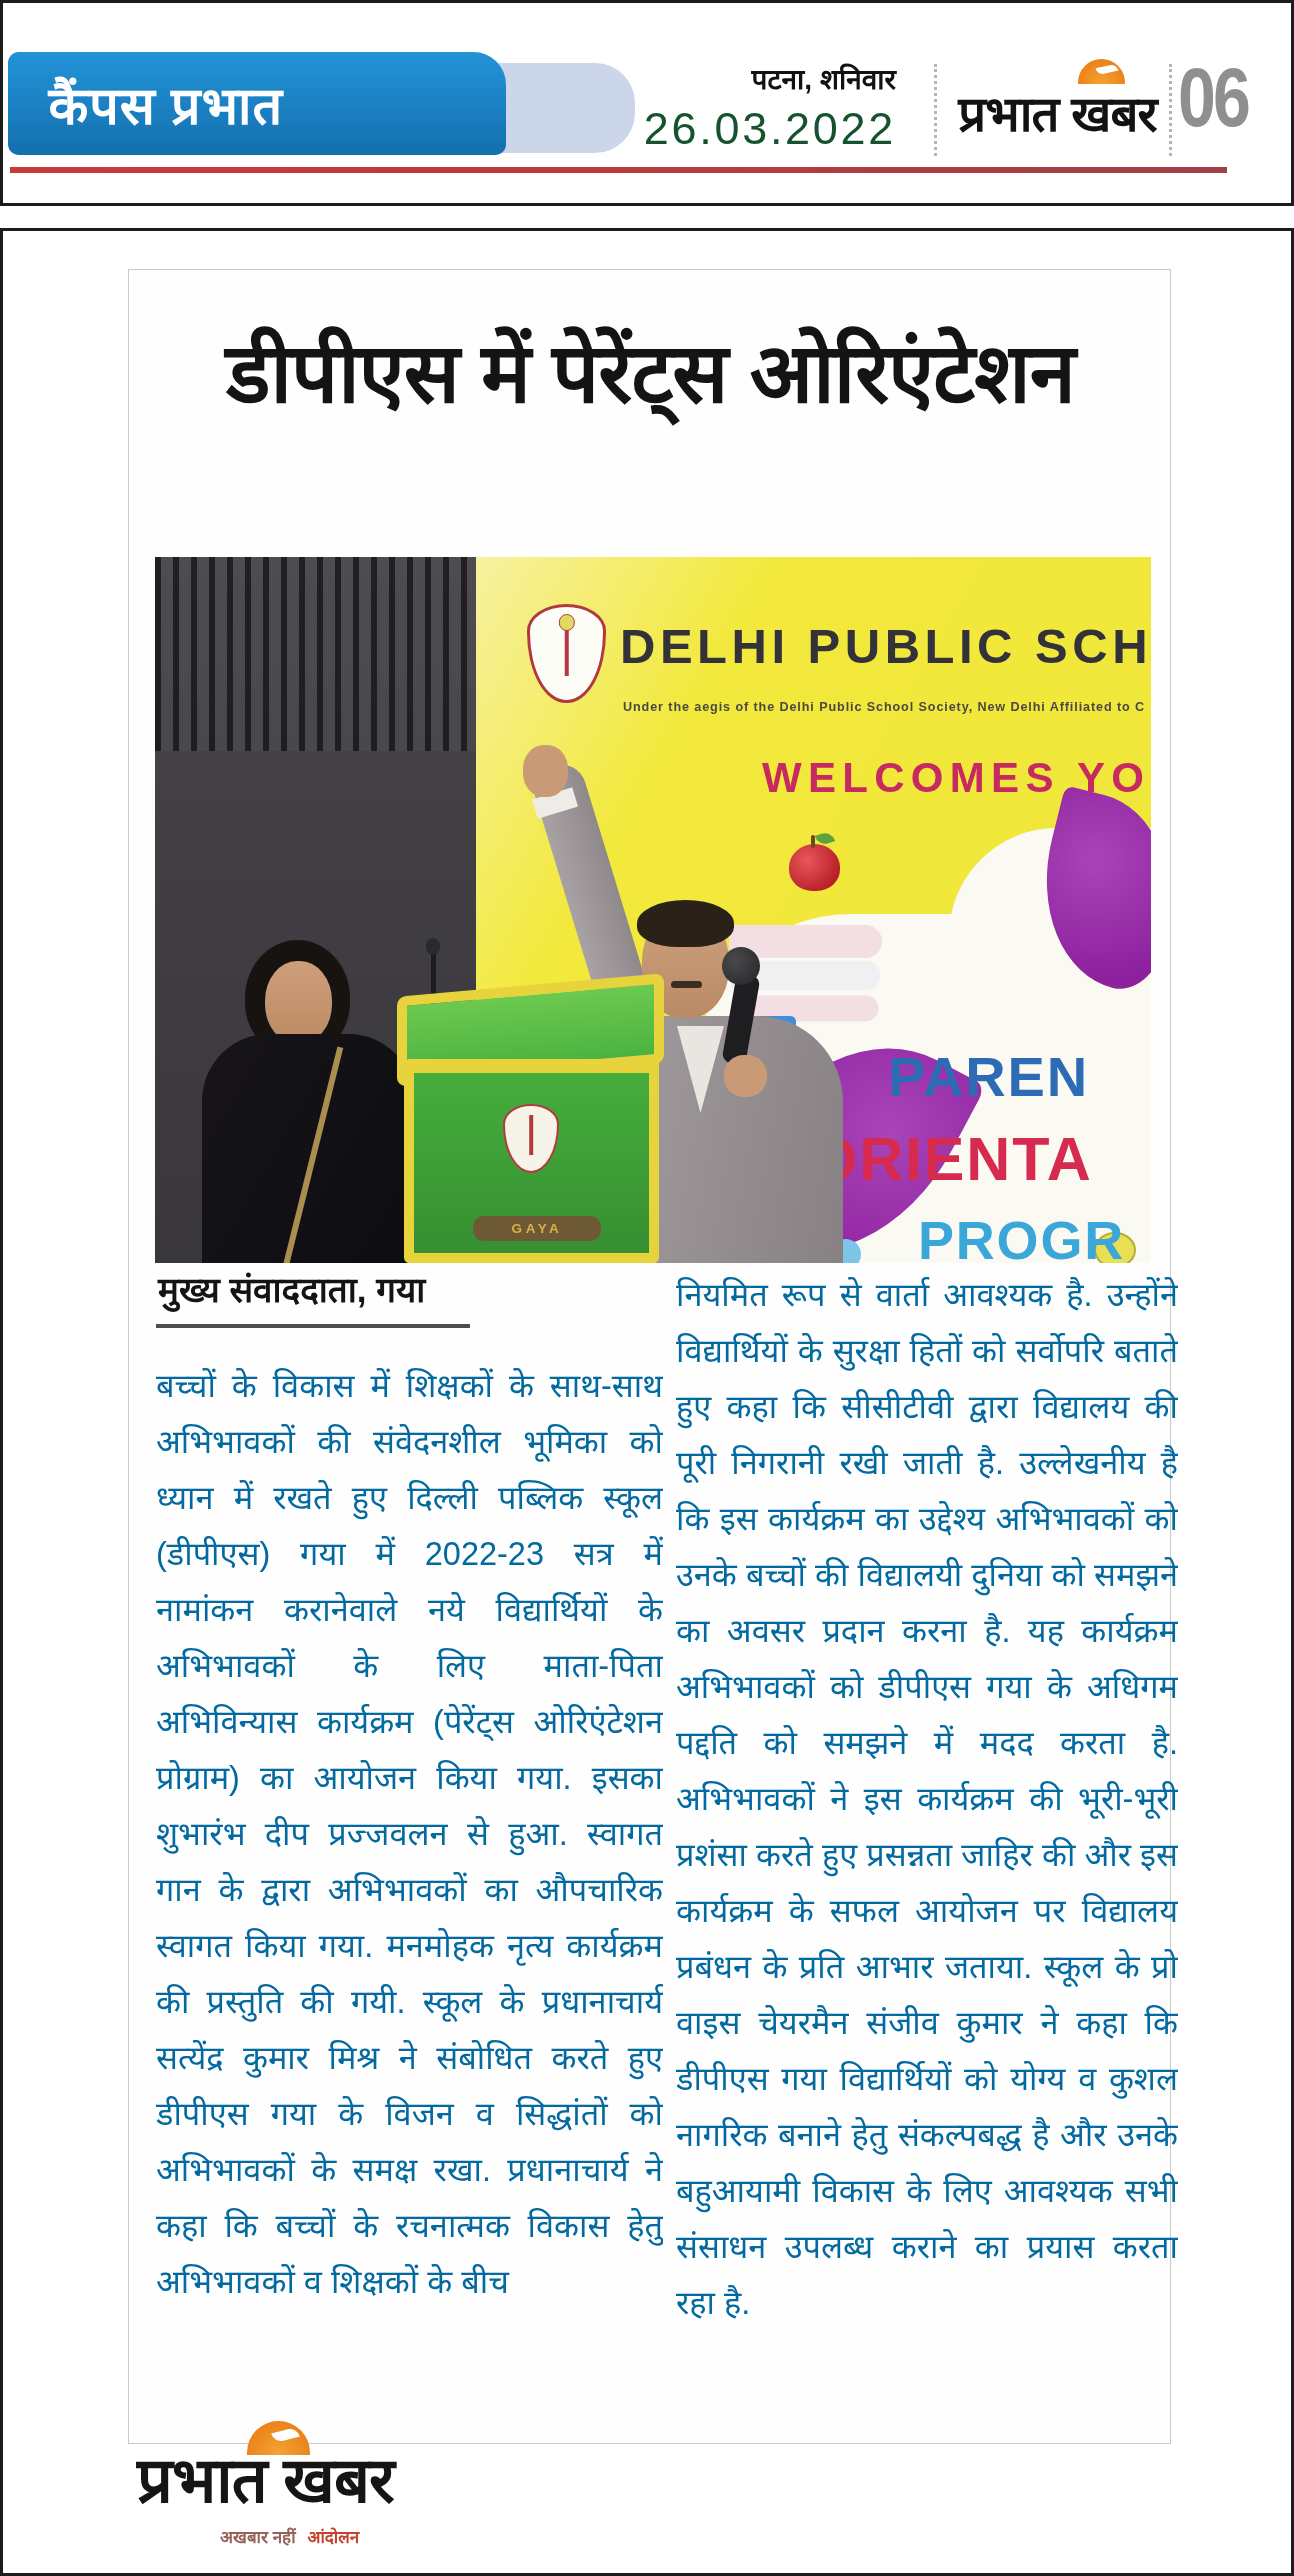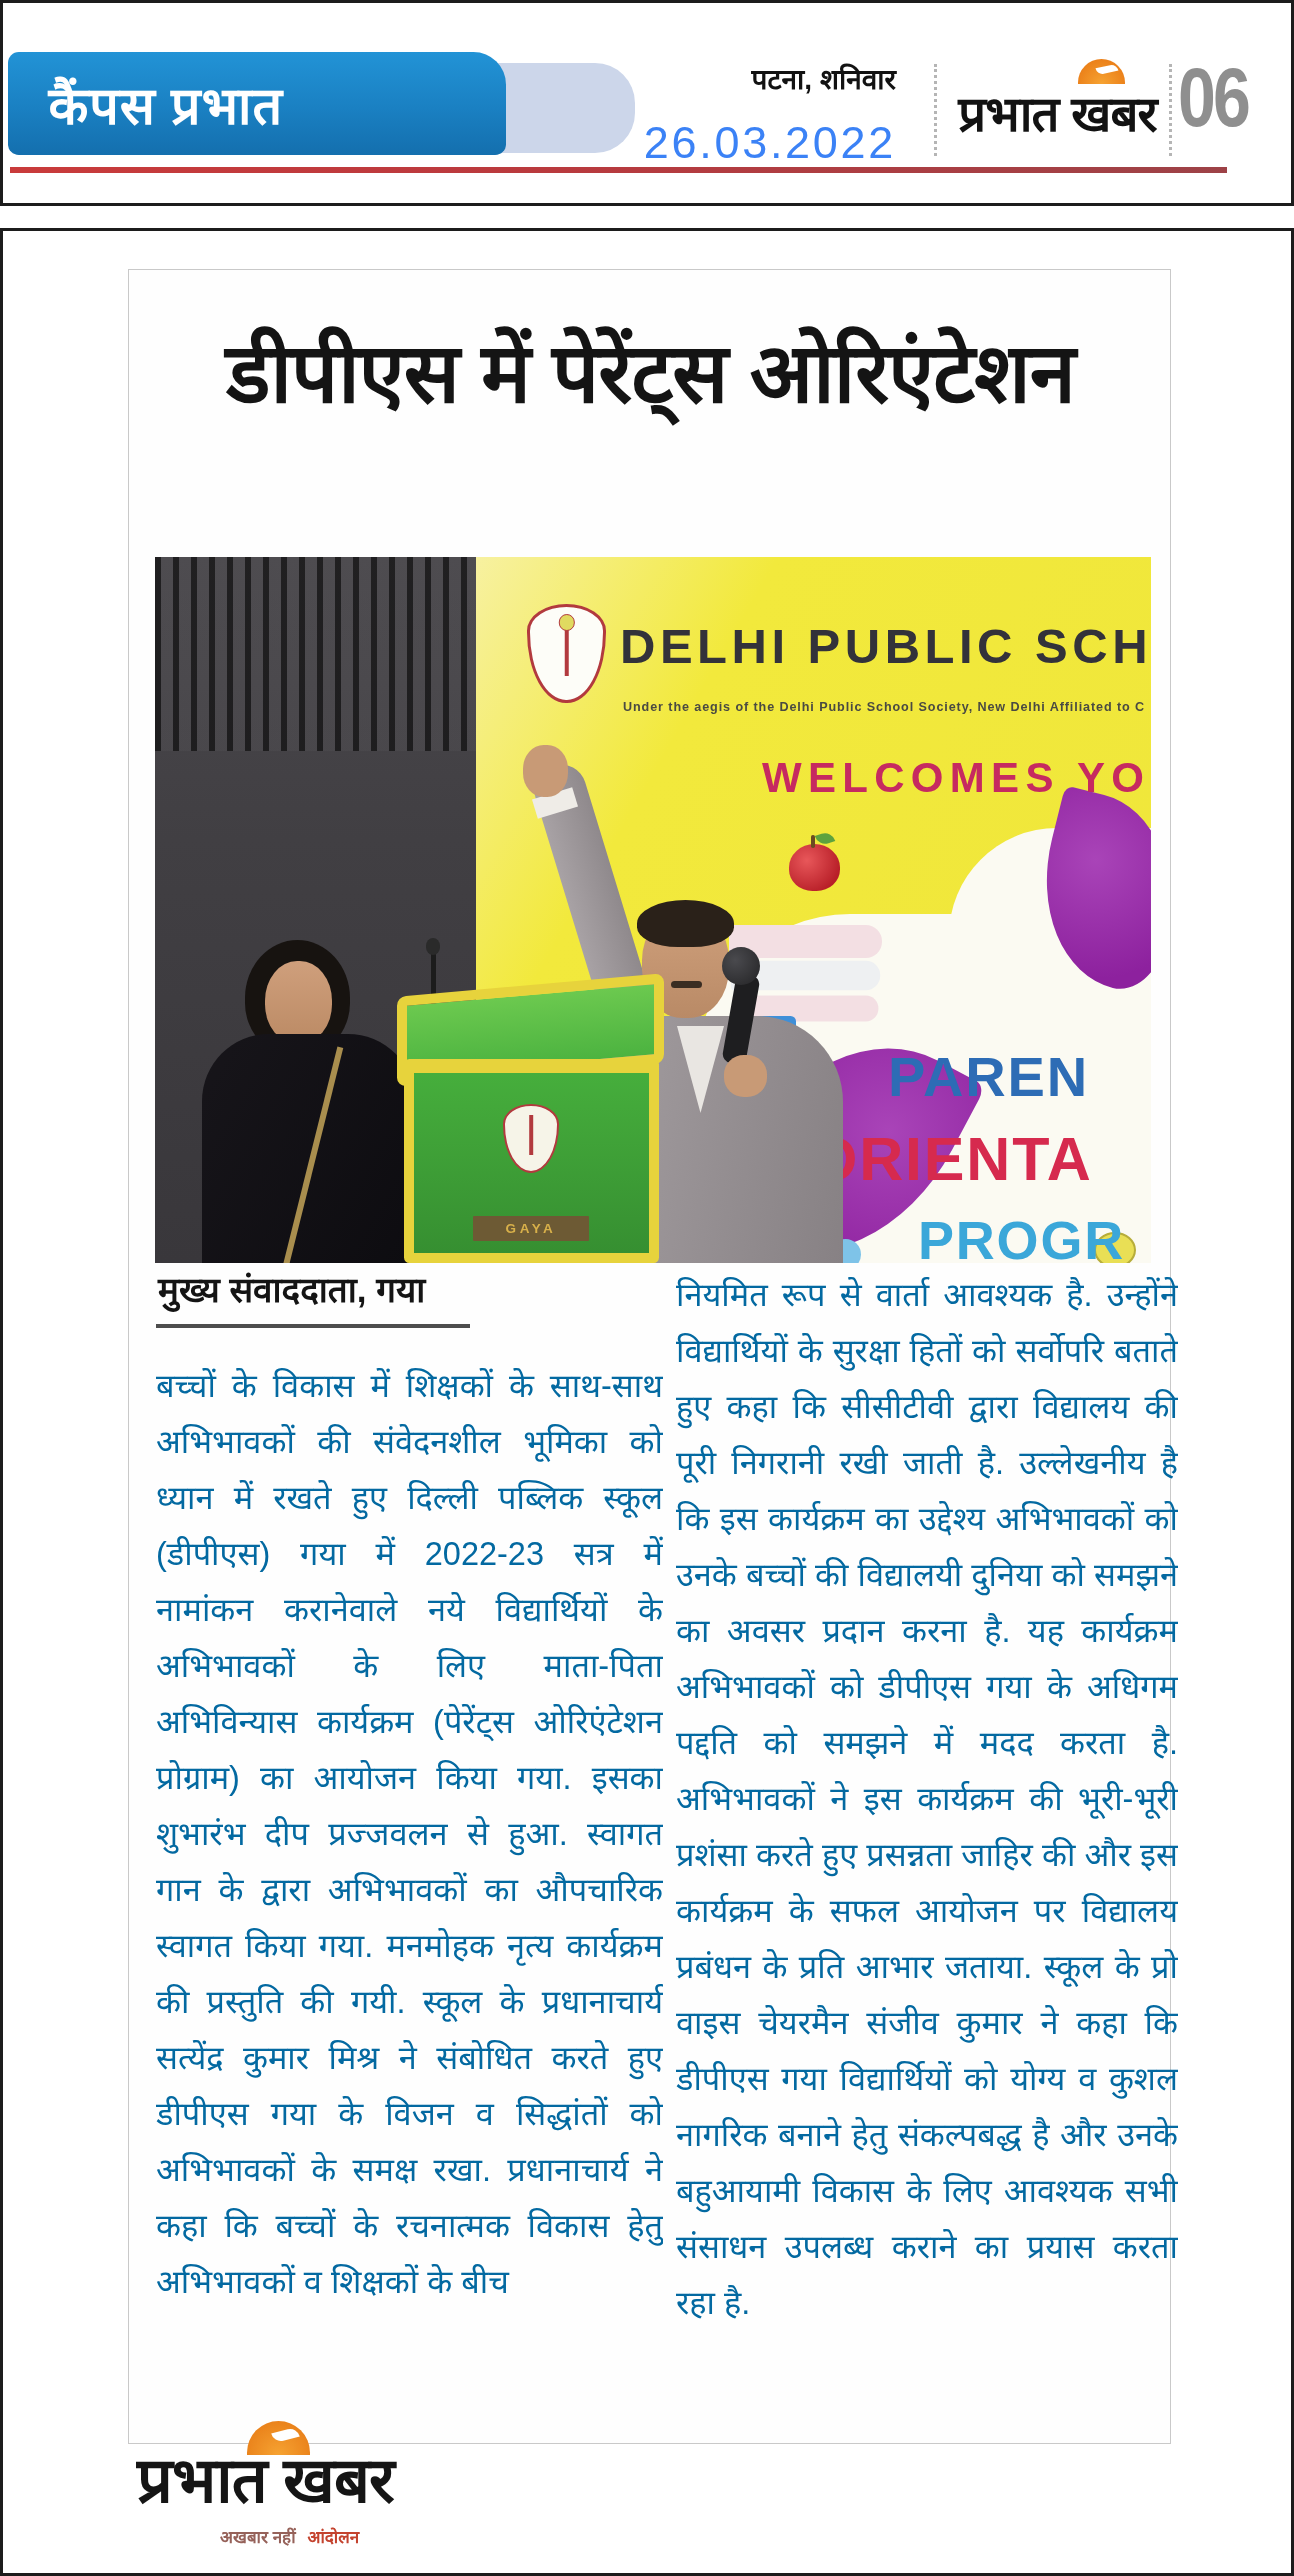--- a/index.html
+++ b/index.html
@@ -23,21 +23,21 @@
     position:absolute; left:5.4px; top:49px; width:498px; height:103px;
     background:linear-gradient(180deg,#2293d6 0%,#1a80c2 55%,#146fae 100%);
     border-radius:10.8px 32.5px 10.8px 10.8px;
     display:flex; align-items:center; padding-left:40px;
     color:#ffffff; font-size:52px; font-weight:bold; letter-spacing:0.9px;
   }
   .dateline{
     position:absolute; left:582px; top:56px; width:311px; text-align:right;
   }
   .dateline .cityday{ font-size:28px; font-weight:bold; color:#121212; }
-  .dateline .date{ font-size:45px; color:#3b82f6; letter-spacing:2.7px; margin-top:20px; }
+  .dateline .date{ font-size:45px; color:#14532d; letter-spacing:2.7px; margin-top:6px; }
   .hdr-divider{ position:absolute; top:61px; height:92px; width:0;
     border-left:3.6px dotted #b5b5b5; }
   .hdr-div1{ left:931px; } .hdr-div2{ left:1166px; }
   .masthead{
     position:absolute; left:950px; top:76px; width:209px; text-align:center;
   }
   .masthead .mast-text{ font-size:49px; font-weight:bold; color:#121212; letter-spacing:-0.9px; }
   .mast-sun{
     position:absolute; left:125px; top:-20px; width:47px; height:25px;
     background:radial-gradient(circle at 50% 100%,#f6a332 0%,#ea7d17 80%);
@@ -254,22 +254,22 @@
   .podium-shield{
     position:absolute; left:348px; top:547px; width:56px; height:69px; z-index:8;
     background:#f6f4e8; border:2.7px solid #b23a3e;
     border-radius:28px 28px 50% 50%/20px 20px 70% 70%;
   }
   .podium-shield::before{
     content:""; position:absolute; left:50%; top:9px; width:3.6px; height:40px;
     background:#b23a3e; transform:translateX(-50%);
   }
   .podium-plate{
-    position:absolute; left:318px; top:659px; width:116px; height:25px; z-index:8;
-    background:#6d5a34; border-radius:1px;
+    position:absolute; left:318px; top:659px; width:128px; height:25px; z-index:8;
+    background:#6d5a34; border-radius:11px;
     display:flex; align-items:center; justify-content:center;
     font-size:13.5px; font-weight:bold; color:#d8b04a; letter-spacing:3.6px;
   }
 
   
   .byline{
     position:absolute; left:29px; top:995px; font-size:35px; font-weight:bold; color:#141414;
   }
   .byline-rule{
     position:absolute; left:27px; top:1054px; width:314px; height:3.6px; background:#4d4d4d;

